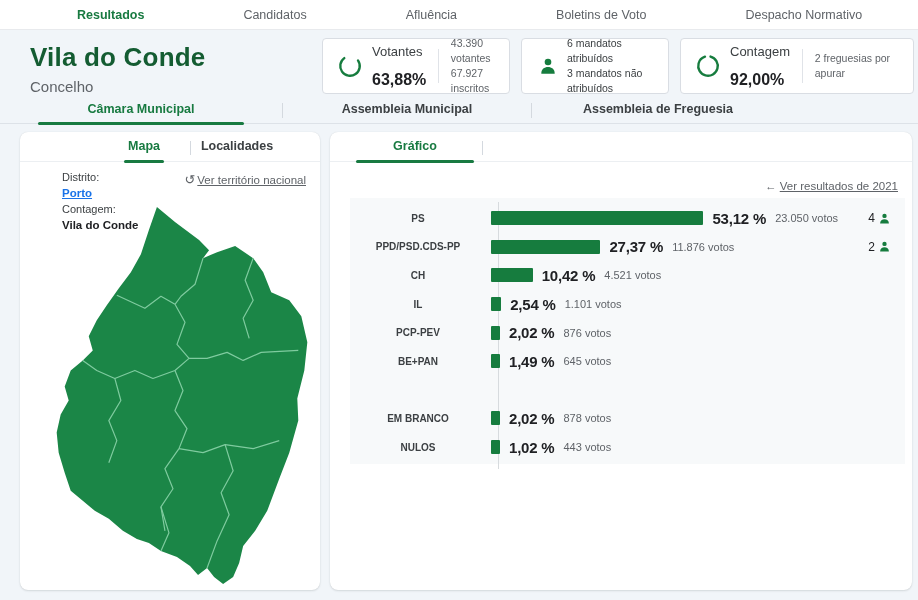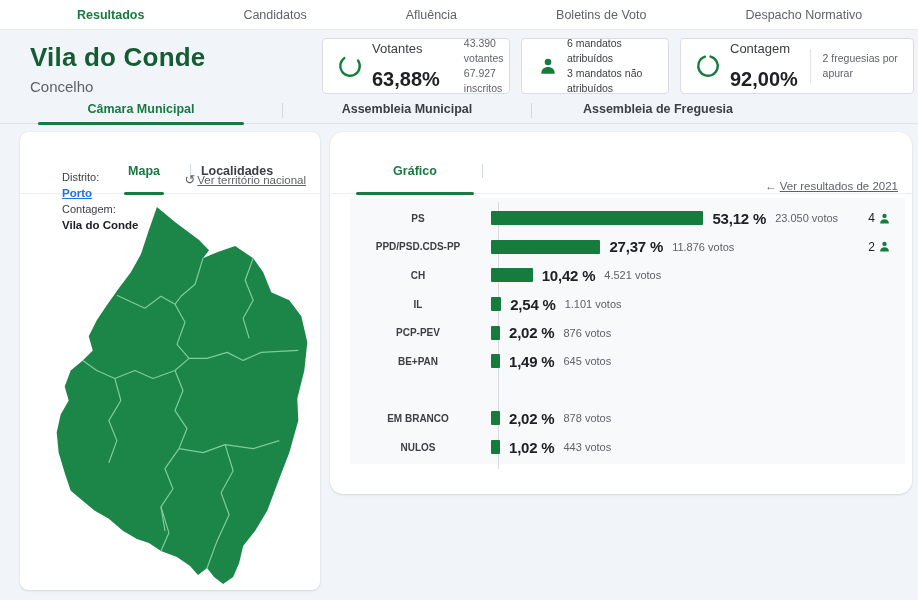--- a/index.html
+++ b/index.html
@@ -16,21 +16,21 @@
   
   .title-block { position:absolute; left:30px; top:42px; }
   .title-block h1 { font-size:26px; font-weight:700; color:#145c32; letter-spacing:.2px; }
   .title-block .sub { font-size:15px; color:#5f6368; margin-top:5px; }
 
   .cards { position:absolute; left:322px; top:38px; display:flex; gap:11px; }
   .card { background:#fff; border:1px solid #d9dde3; border-radius:4px; height:56px;
           display:flex; align-items:center; padding:0 14px; }
   .card .ring { width:26px; height:26px; margin-right:9px; flex:none; }
   .card .big-label { font-size:13px; color:#3c4043; }
-  .card .big-pct { font-size:20px; font-weight:700; color:#202124; margin-top:12px; }
+  .card .big-pct { font-size:16px; font-weight:700; color:#202124; margin-top:12px; }
   .card .vdiv { width:1px; height:34px; background:#e0e3e8; margin:0 12px; }
   .card .small-lines { font-size:10.5px; color:#5f6368; line-height:1.45; }
   .card.mandates { padding:0 16px; }
   .card .person { width:20px; height:20px; margin-right:9px; flex:none; }
   .card .mand-lines { font-size:10.5px; color:#3c4043; line-height:1.45; }
   .card-votantes { width:188px; }
   .card-mandatos { width:148px; }
   .card-contagem { width:234px; }
 
   
@@ -40,23 +40,23 @@
   .mtab.t1 { width:282px; } .mtab.t2 { width:248px; } .mtab.t3 { width:252px; }
   .mtab.active { color:#187a41; }
   .mtab.active::after { content:""; position:absolute; left:38px; right:38px; bottom:-2px; height:3px;
                         background:#187a41; border-radius:2px; }
   .mtab-div { width:1px; height:15px; background:#d4d9df; margin-bottom:5px; }
 
   
   .panel { position:absolute; top:132px; background:#fff; border-radius:8px;
            box-shadow:0 1px 2px rgba(60,64,67,.15), 0 0 1px rgba(60,64,67,.15); }
   .panel-map { left:20px; width:300px; height:458px; }
-  .panel-results { left:330px; width:582px; height:362px;border-radius:13px; }
-
-  .inner-tabs { display:flex; height:30px; border-bottom:1px solid #eceff2;margin-top:32px; }
+  .panel-results { left:330px; width:582px; height:458px; }
+
+  .inner-tabs { display:flex; align-items:flex-end; height:30px; border-bottom:1px solid #eceff2; }
   .itab { text-align:center; font-size:12.5px; font-weight:700; color:#3c4043; padding-bottom:8px; cursor:pointer; position:relative; }
   .itab.active { color:#187a41; }
   .itab.active::after { content:""; position:absolute; bottom:-2px; height:3px; background:#187a41; border-radius:2px; left:30%; right:30%; }
   .panel-map .inner-tabs { padding-left:78px; }
   .panel-map .itab { width:92px; }
   .panel-map .itab.active::after { left:26px; right:26px; }
   .panel-results .inner-tabs { padding-left:18px; }
   .panel-results .itab { width:134px; }
   .panel-results .itab.active::after { left:8px; right:8px; }
   .itab-div { width:1px; height:14px; background:#d4d9df; margin-bottom:6px; }

